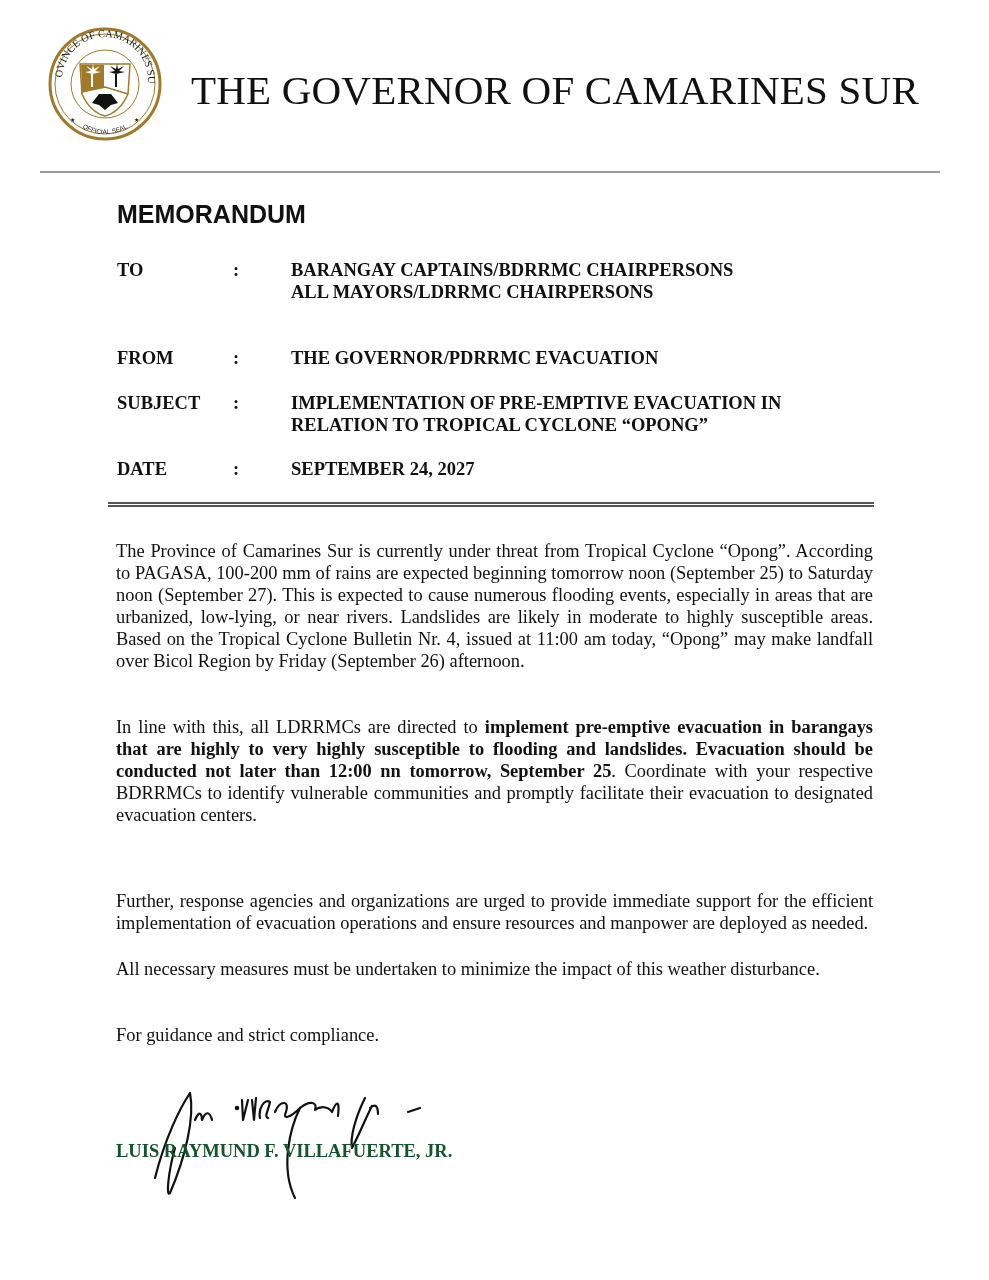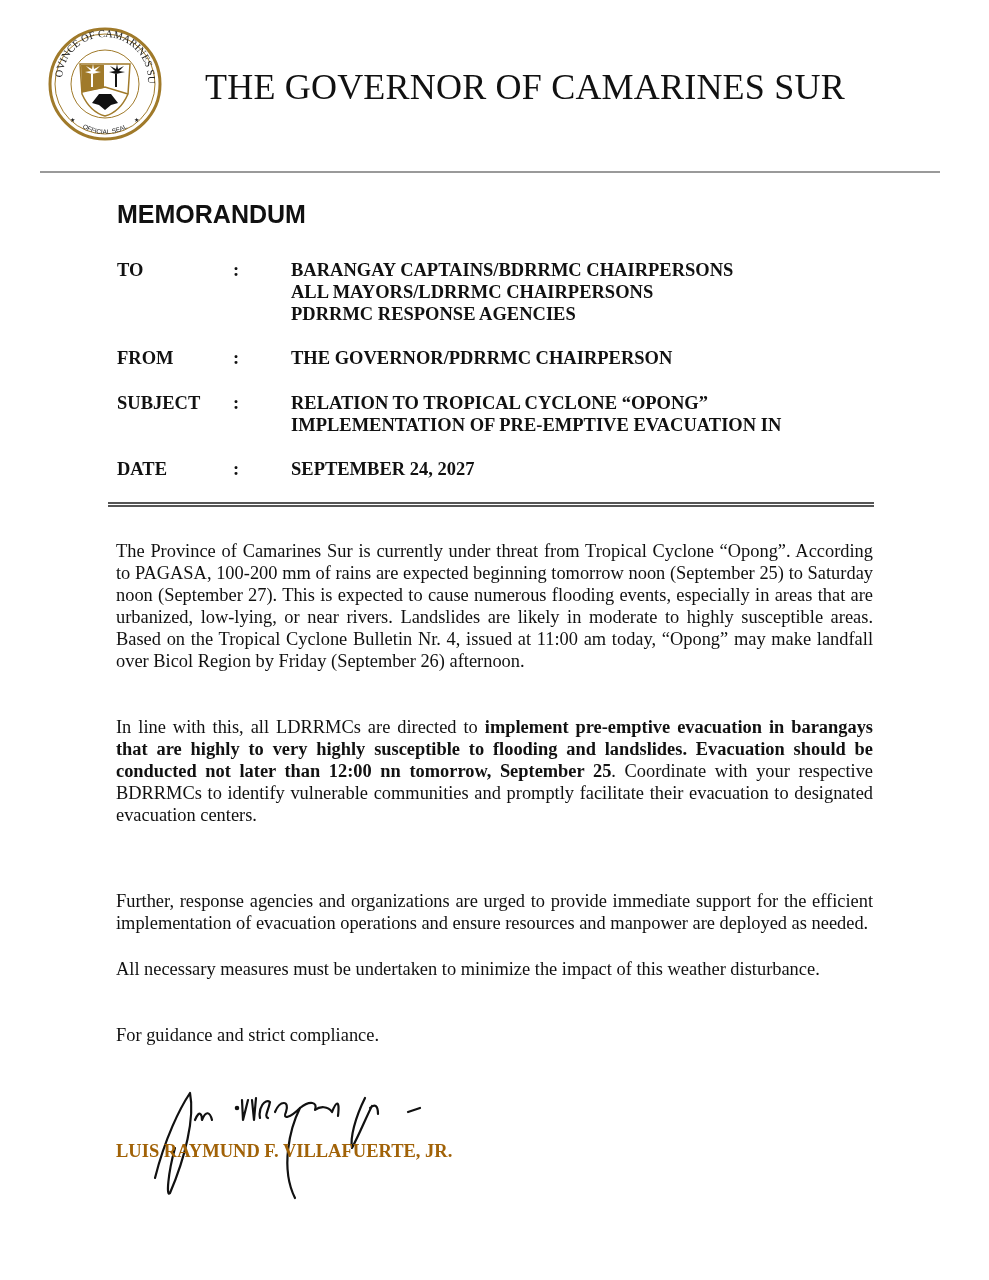--- a/index.html
+++ b/index.html
@@ -1,21 +1,21 @@
 <!DOCTYPE html>
 <html><head>
 <meta charset="utf-8">
 <style>
   html, body { margin: 0; padding: 0; background: #ffffff; }
   body { width: 989px; height: 1280px; position: relative; overflow: hidden; color: #111; }
 
   .seal { position: absolute; left: 48px; top: 18px; width: 114px; height: 142px; }
   .header-title {
-    position: absolute; left: 205px; top: 66px;
-    font-family: "Liberation Serif", serif; font-size: 36px; letter-spacing: 0.2px;
+    position: absolute; left: 191px; top: 66px;
+    font-family: "Liberation Serif", serif; font-size: 41px; letter-spacing: 0.2px;
     color: #111; white-space: nowrap;
   }
   .header-rule { position: absolute; left: 40px; top: 171px; width: 900px; height: 2px; background: #9a9a9a; }
 
   .memo-title {
     position: absolute; left: 117px; top: 200px;
     font-family: Liberation Sans, sans-serif; font-weight: bold; font-size: 25px; color: #111;
   }
 
   .hdr-row { position: absolute; left: 117px; font-family: "Liberation Serif", serif; font-weight: bold; font-size: 18.5px; line-height: 22px; color: #111; }
@@ -29,21 +29,21 @@
   .body-text {
     position: absolute; left: 116px; width: 757px;
     font-family: "Liberation Serif", serif; font-size: 18.4px; line-height: 22px;
     text-align: justify; color: #111; margin-top: 11px;
   }
   .body-text b { font-weight: bold; }
 
   .signature { position: absolute; left: 140px; top: 1078px; width: 350px; height: 125px; }
   .signatory {
     position: absolute; left: 116px; top: 1141px;
-    font-family: "Liberation Serif", serif; font-weight: bold; font-size: 18.5px; color: #a16207; white-space: nowrap;
+    font-family: "Liberation Serif", serif; font-weight: bold; font-size: 18.5px; color: #14532d; white-space: nowrap;
   }
 </style>
 </head>
 <body>
 
 <svg class="seal" viewBox="0 0 114 142">
   <defs>
     <path id="ringTop" d="M 14 62 A 43 43 0 0 1 100 62"></path>
     <path id="ringBot" d="M 22 98 A 43 43 0 0 0 92 98"></path>
   </defs>
@@ -79,36 +79,35 @@
 <div class="header-rule"></div>
 
 <div class="memo-title">MEMORANDUM</div>
 
 <div class="hdr-row" style="top:259px;">
   <span class="lbl">TO</span>
   <span class="colon">:</span>
   <div class="val">
     <div>BARANGAY CAPTAINS/BDRRMC CHAIRPERSONS</div>
     <div>ALL MAYORS/LDRRMC CHAIRPERSONS</div>
-    <div>PDRRMC RESPONSE AGENCIES</div>
   </div>
 </div>
 
 <div class="hdr-row" style="top:347px;">
   <span class="lbl">FROM</span>
   <span class="colon">:</span>
-  <div class="val">THE GOVERNOR/PDRRMC CHAIRPERSON</div>
+  <div class="val">THE GOVERNOR/PDRRMC EVACUATION</div>
 </div>
 
 <div class="hdr-row" style="top:392px;">
   <span class="lbl">SUBJECT</span>
   <span class="colon">:</span>
   <div class="val">
+    <div>IMPLEMENTATION OF PRE-EMPTIVE EVACUATION IN</div>
     <div>RELATION TO TROPICAL CYCLONE “OPONG”</div>
-    <div>IMPLEMENTATION OF PRE-EMPTIVE EVACUATION IN</div>
   </div>
 </div>
 
 <div class="hdr-row" style="top:458px;">
   <span class="lbl">DATE</span>
   <span class="colon">:</span>
   <div class="val">SEPTEMBER 24, 2027</div>
 </div>
 
 <div class="double-rule"></div>

